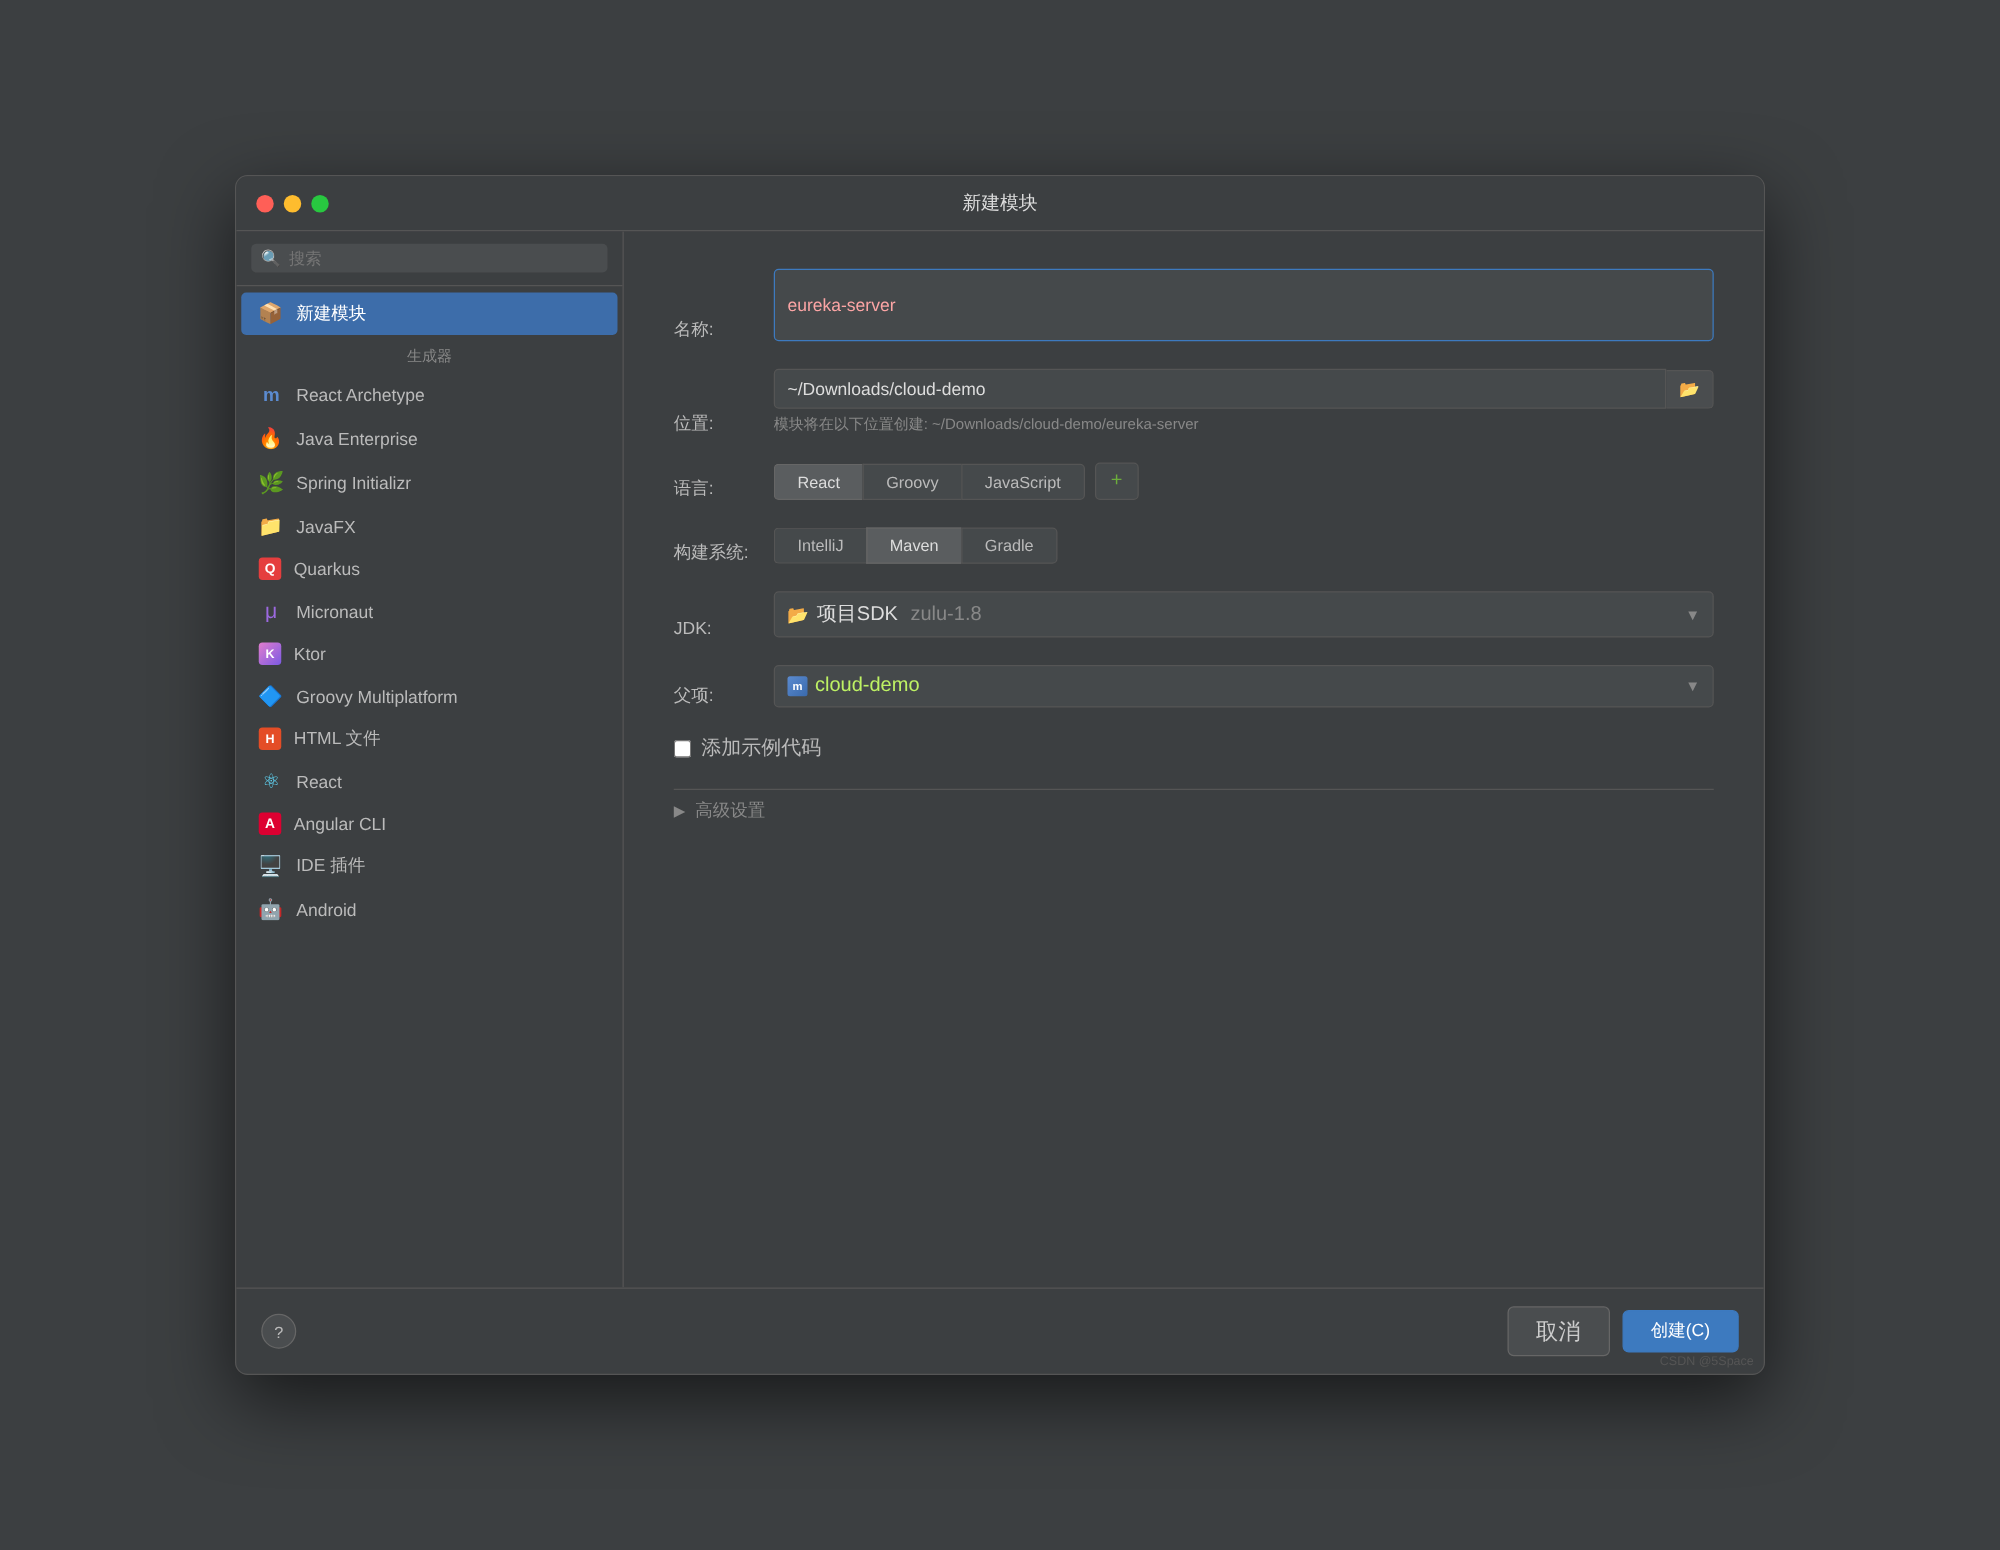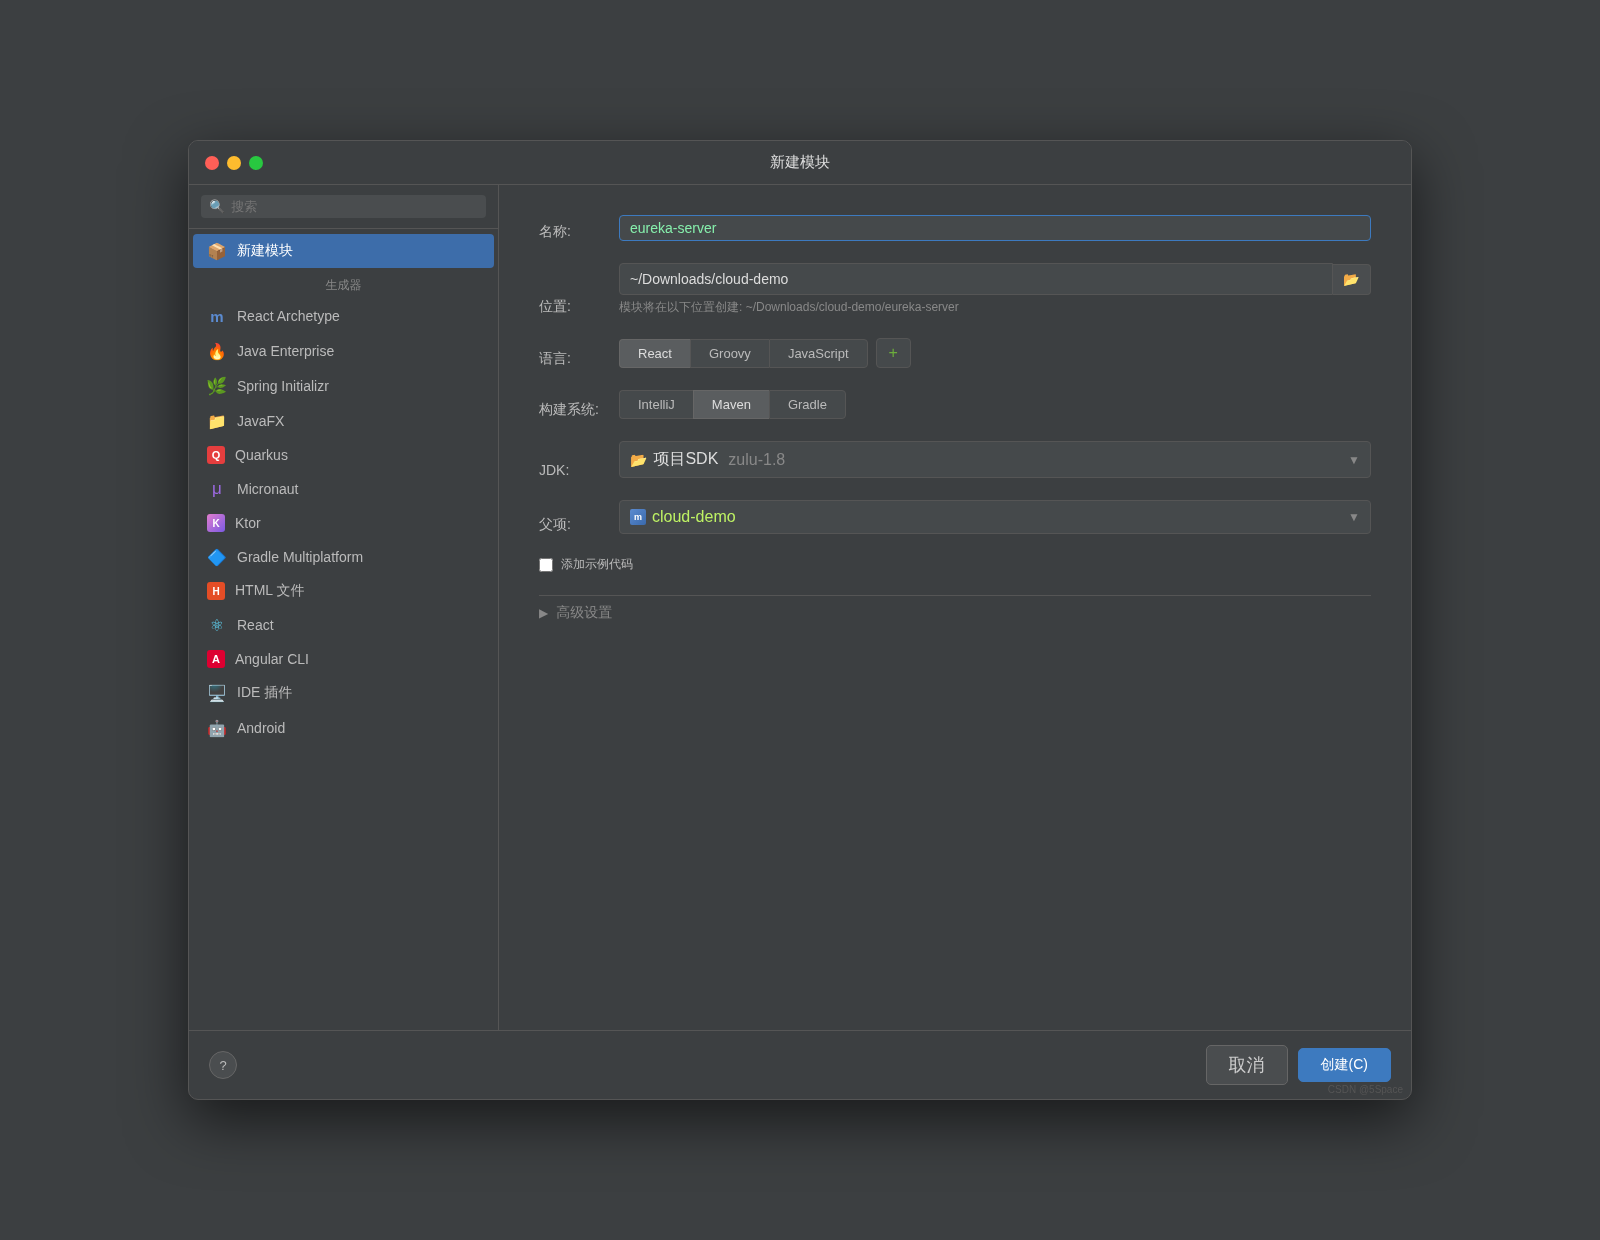--- a/index.html
+++ b/index.html
@@ -138,23 +138,23 @@
       color: #bbbbbb;
       padding-top: 8px;
       flex-shrink: 0;
     }
     .form-field { flex: 1; }
     .text-input {
       width: 100%;
       background: #45494b;
       border: 1.5px solid #3d7abf;
       border-radius: 4px;
-      color: #86efac;
+      color: #fca5a5;
       font-size: 14px;
-      padding: 4px 10px;
+      padding: 20px 10px;
       outline: none;
     }
     .location-row {
       display: flex;
       gap: 0;
       align-items: center;
     }
     .location-input {
       flex: 1;
       background: #45494b;
@@ -218,21 +218,21 @@
       gap: 8px;
       margin-bottom: 22px;
     }
     .checkbox-input {
       width: 14px;
       height: 14px;
       accent-color: #4a90d9;
       cursor: pointer;
     }
     .checkbox-label {
-      font-size: 12px;
+      font-size: 16px;
       color: #bbb;
     }
     .advanced-section {
       display: flex;
       align-items: center;
       gap: 8px;
       color: #888;
       font-size: 14px;
       cursor: pointer;
       padding: 8px 0;
@@ -387,21 +387,21 @@
           <span>Micronaut</span>
         </div>
 
         <div class="sidebar-item">
           <span class="sidebar-item-icon" style="background:linear-gradient(135deg,#e17dce,#7b5ae3);border-radius:3px;width:18px;height:18px;display:inline-flex;align-items:center;justify-content:center;font-size:10px;color:white;font-weight:bold;">K</span>
           <span>Ktor</span>
         </div>
 
         <div class="sidebar-item">
           <span class="sidebar-item-icon" style="color:#4a9ede; font-size:16px;">🔷</span>
-          <span>Gradle Multiplatform</span>
+          <span>Groovy Multiplatform</span>
         </div>
 
         <div class="sidebar-item">
           <span class="sidebar-item-icon" style="background:#e44d26;color:white;border-radius:3px;width:18px;height:18px;display:inline-flex;align-items:center;justify-content:center;font-size:10px;font-weight:bold;">H</span>
           <span>HTML 文件</span>
         </div>
 
         <div class="sidebar-item">
           <span class="sidebar-item-icon" style="color:#61dafb; font-size:16px;">⚛</span>
           <span>React</span>

